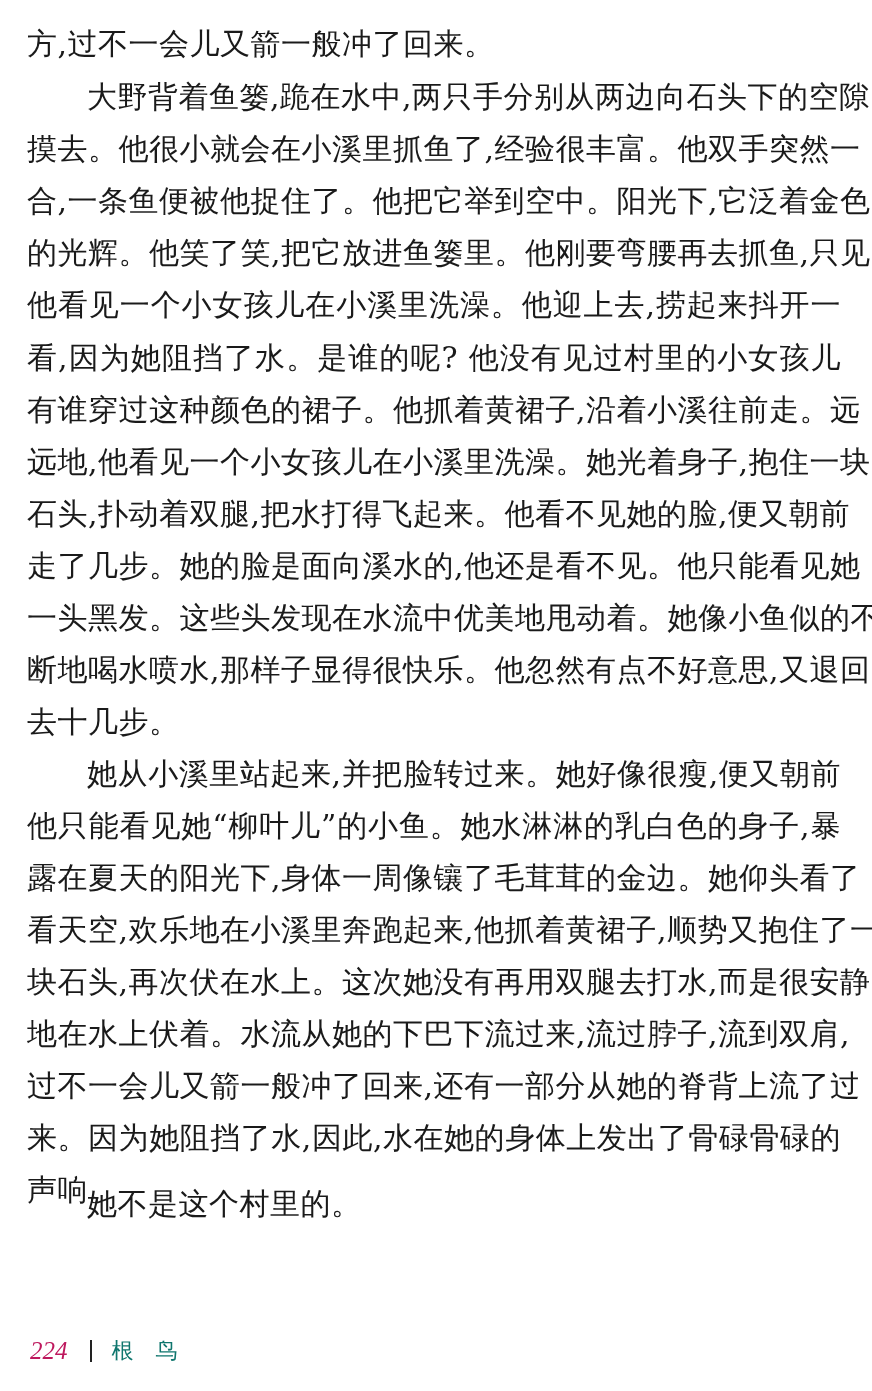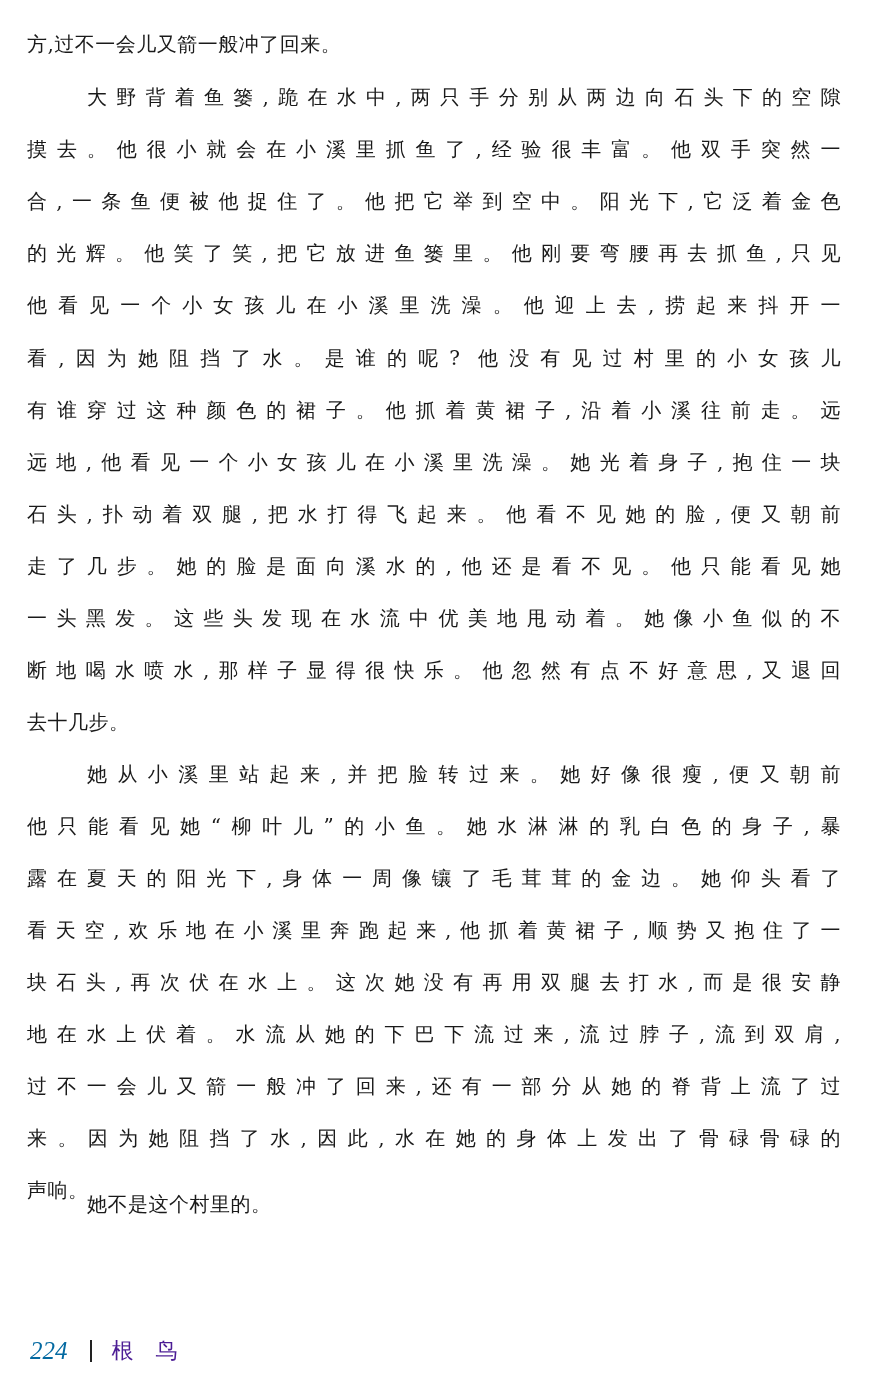--- a/index.html
+++ b/index.html
@@ -4,34 +4,34 @@
 <style>
   html, body { margin: 0; padding: 0; background: #ffffff; }
   body {
     width: 872px; height: 1391px; position: relative; overflow: hidden;
     font-family: "DejaVu Serif", "Liberation Serif", serif;
     color: #1a1a1a;
   }
   .page { position: absolute; left: 27px; top: 0; width: 814px; }
   .line {
     position: absolute; left: 0; width: 814px;
-    font-size: 20px; line-height: 40px; height: 40px;
+    font-size: 30px; line-height: 40px; height: 40px;
     white-space: nowrap; overflow: visible;
     letter-spacing: 0.5px;
   }
   .line.full { text-align: justify; text-align-last: justify; }
   .line.indent { padding-left: 60px; width: 754px; }
   .footer {
     position: absolute; top: 1333px; left: 30px; height: 36px;
     display: flex; align-items: center;
     font-size: 24px;
   }
-  .folio { font-family: "Liberation Serif", "DejaVu Serif", serif; font-style: italic; font-size: 25px; color: #0369a1; }
+  .folio { font-family: "Liberation Serif", "DejaVu Serif", serif; font-style: italic; font-size: 25px; color: #be185d; }
   .sep { display: inline-block; width: 2px; height: 22px; background: #222; margin: 0 20px 0 22px; }
-  .running-title { font-family: Liberation Sans, sans-serif; font-size: 22px; letter-spacing: 22px; color: #4c1d95; }
+  .running-title { font-family: Liberation Sans, sans-serif; font-size: 22px; letter-spacing: 22px; color: #0f766e; }
 </style>
 </head>
 <body>
 
 <div class="page">
 
   <div class="line" style="top:24px">方,过不一会儿又箭一般冲了回来。</div>
 
   <div class="line full indent" style="top:77px">大野背着鱼篓,跪在水中,两只手分别从两边向石头下的空隙</div>
   <div class="line full" style="top:129px">摸去。他很小就会在小溪里抓鱼了,经验很丰富。他双手突然一</div>

